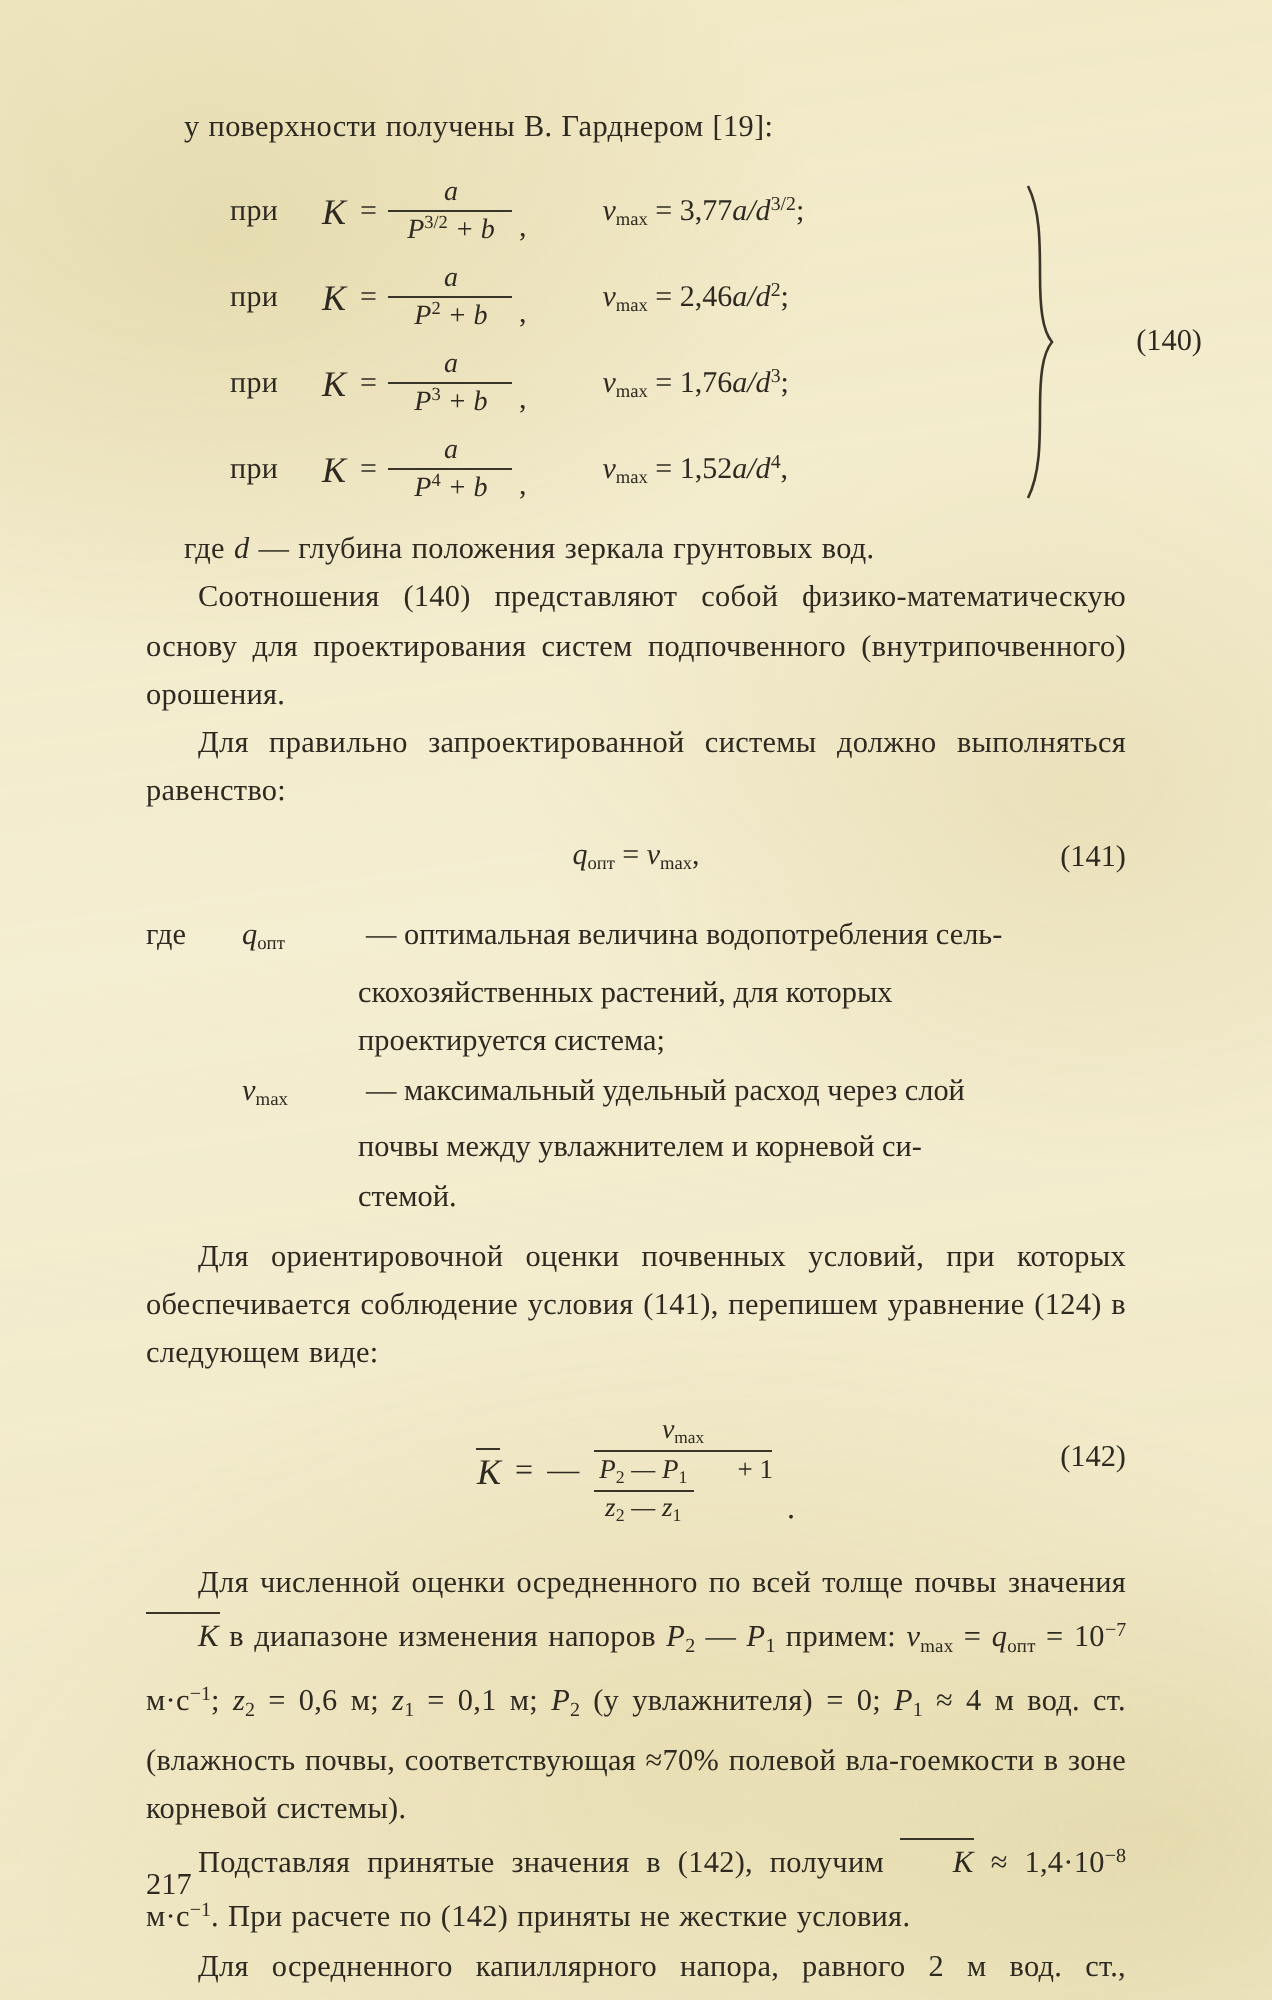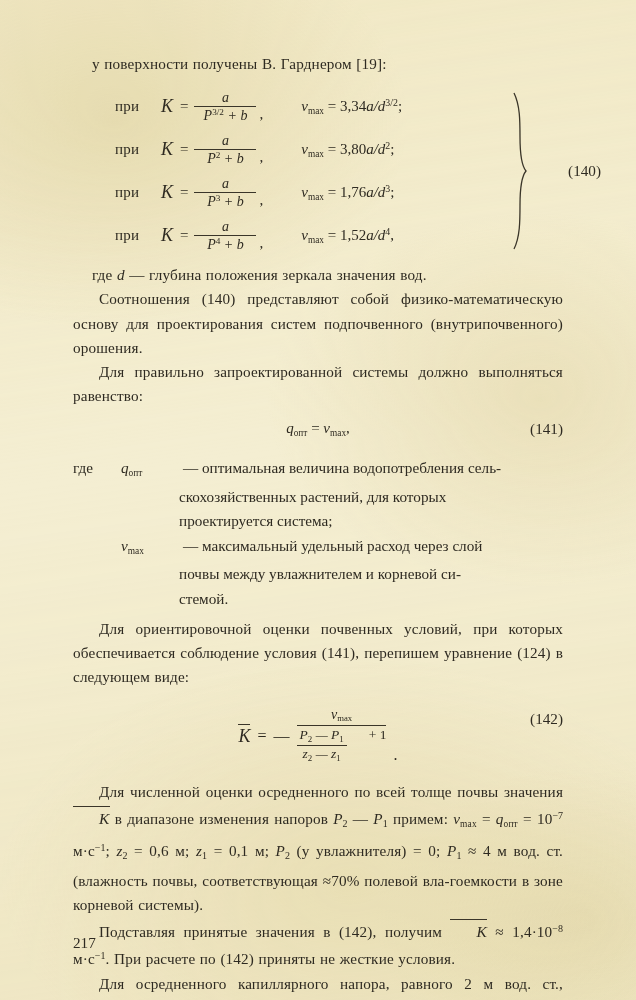--- a/index.html
+++ b/index.html
@@ -315,34 +315,34 @@
       <div class="eqrow">
         <span class="eq-when">при</span>
         <span class="eq-K">K</span>
         <span class="eq-eq">=</span>
         <span class="frac">
           <span class="num">a</span>
           <span class="bar"></span>
           <span class="den"><i>P</i><span class="sup">3/2</span> <span>+ b</span></span>
         </span>
         <span class="eq-comma">,</span>
-        <span class="eq-right"><i class="vmax">v</i><span class="romansub">max</span> <span>=</span> <span>3,34</span><i>a/d</i><span class="sup">3/2</span><span>;</span></span>
+        <span class="eq-right"><i class="vmax">v</i><span class="romansub">max</span> <span>=</span> <span>3,77</span><i>a/d</i><span class="sup">3/2</span><span>;</span></span>
       </div>
 
       <div class="eqrow">
         <span class="eq-when">при</span>
         <span class="eq-K">K</span>
         <span class="eq-eq">=</span>
         <span class="frac">
           <span class="num">a</span>
           <span class="bar"></span>
           <span class="den"><i>P</i><span class="sup">2</span> <span>+ b</span></span>
         </span>
         <span class="eq-comma">,</span>
-        <span class="eq-right"><i class="vmax">v</i><span class="romansub">max</span> <span>=</span> <span>3,80</span><i>a/d</i><span class="sup">2</span><span>;</span></span>
+        <span class="eq-right"><i class="vmax">v</i><span class="romansub">max</span> <span>=</span> <span>2,46</span><i>a/d</i><span class="sup">2</span><span>;</span></span>
       </div>
 
       <div class="eqrow">
         <span class="eq-when">при</span>
         <span class="eq-K">K</span>
         <span class="eq-eq">=</span>
         <span class="frac">
           <span class="num">a</span>
           <span class="bar"></span>
           <span class="den"><i>P</i><span class="sup">3</span> <span>+ b</span></span>
@@ -364,21 +364,21 @@
         <span class="eq-right"><i class="vmax">v</i><span class="romansub">max</span> <span>=</span> <span>1,52</span><i>a/d</i><span class="sup">4</span><span>,</span></span>
       </div>
 
       <svg class="brace" viewBox="0 0 16 160" preserveAspectRatio="none">
         <path d="M3 2 C 9 14, 9 30, 9 46 C 9 62, 10 74, 15 80 C 10 86, 9 98, 9 114 C 9 130, 9 146, 3 158" fill="none" stroke="#3a3529" stroke-width="1.3"></path>
       </svg>
 
       <span class="eqnum">(140)</span>
     </div>
 
-    <p class="para lead"><span>где</span> <i>d</i> <span>— глубина положения зеркала значения вод.</span></p>
+    <p class="para lead"><span>где</span> <i>d</i> <span>— глубина положения зеркала грунтовых вод.</span></p>
 
     <p class="para indent">Соотношения (140) представляют собой физико-математическую основу для проектирования систем подпочвенного (внутрипочвенного) орошения.</p>
 
     <p class="para indent">Для правильно запроектированной системы должно выполняться равенство:</p>
 
     <div class="eq-single">
       <span><i>q</i><span class="romansub">опт</span> <span>=</span> <i>v</i><span class="romansub">max</span><span>,</span></span>
       <span class="eqnum-inline">(141)</span>
     </div>
 
@@ -415,21 +415,21 @@
             <span class="innerfrac">
               <span class="inum"><i>P</i><span class="sub">2</span> <span>—</span> <i>P</i><span class="sub">1</span></span>
               <span class="ibar"></span>
               <span class="iden"><i>z</i><span class="sub">2</span> <span>—</span> <i>z</i><span class="sub">1</span></span>
             </span>
             <span>+ 1</span>
           </span>
         </span>
         <span class="trail-dot">.</span>
       </div>
-      <span class="eqnum-inline" style="top:6px;">(142)</span>
+      <span class="eqnum-inline" style="top:16px;">(142)</span>
     </div>
 
     <p class="para indent"><span>Для численной оценки осредненного по всей толще</span> <span>почвы значения</span> <span class="kbar-sm">K</span> <span>в диапазоне изменения напоров</span> <i>P</i><span class="sub">2</span> <span>—</span> <i>P</i><span class="sub">1</span> <span>примем:</span> <i>v</i><span class="romansub">max</span> <span>=</span> <i>q</i><span class="romansub">опт</span> <span>=</span> <span>10</span><span class="sup">−7</span> <span>м·с</span><span class="sup">−1</span><span>;</span> <i>z</i><span class="sub">2</span> <span>=</span> <span>0,6</span> <span>м;</span> <i>z</i><span class="sub">1</span> <span>= 0,1</span> <span>м;</span> <i>P</i><span class="sub">2</span> <span>(у увлажнителя)</span> <span>= 0;</span> <i>P</i><span class="sub">1</span> <span>≈ 4</span> <span>м вод. ст.</span> <span>(влажность почвы, соответствующая ≈70% полевой вла-</span><span>гоемкости в зоне корневой системы).</span></p>
 
     <p class="para indent"><span>Подставляя принятые значения в (142), получим</span> <span class="kbar-sm">K</span> <span>≈ 1,4·10</span><span class="sup">−8</span> <span>м·с</span><span class="sup">−1</span><span>. При расчете по (142) приняты не</span> <span>жесткие условия.</span></p>
 
     <p class="para indent"><span>Для осредненного капиллярного напора, равного</span> <span>2 м вод. ст., среднее значение гидравлической про-</span></p>
 
   </div>
 

